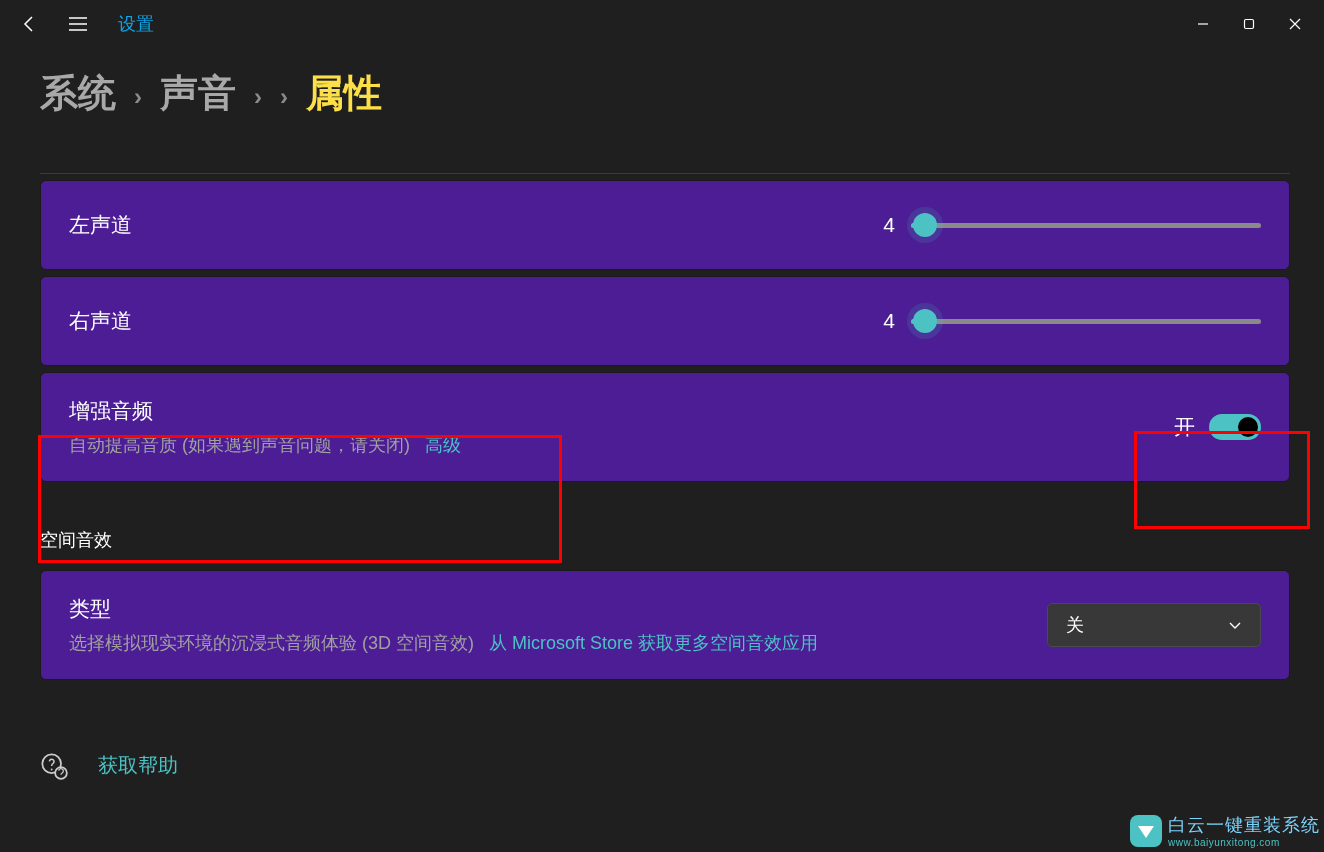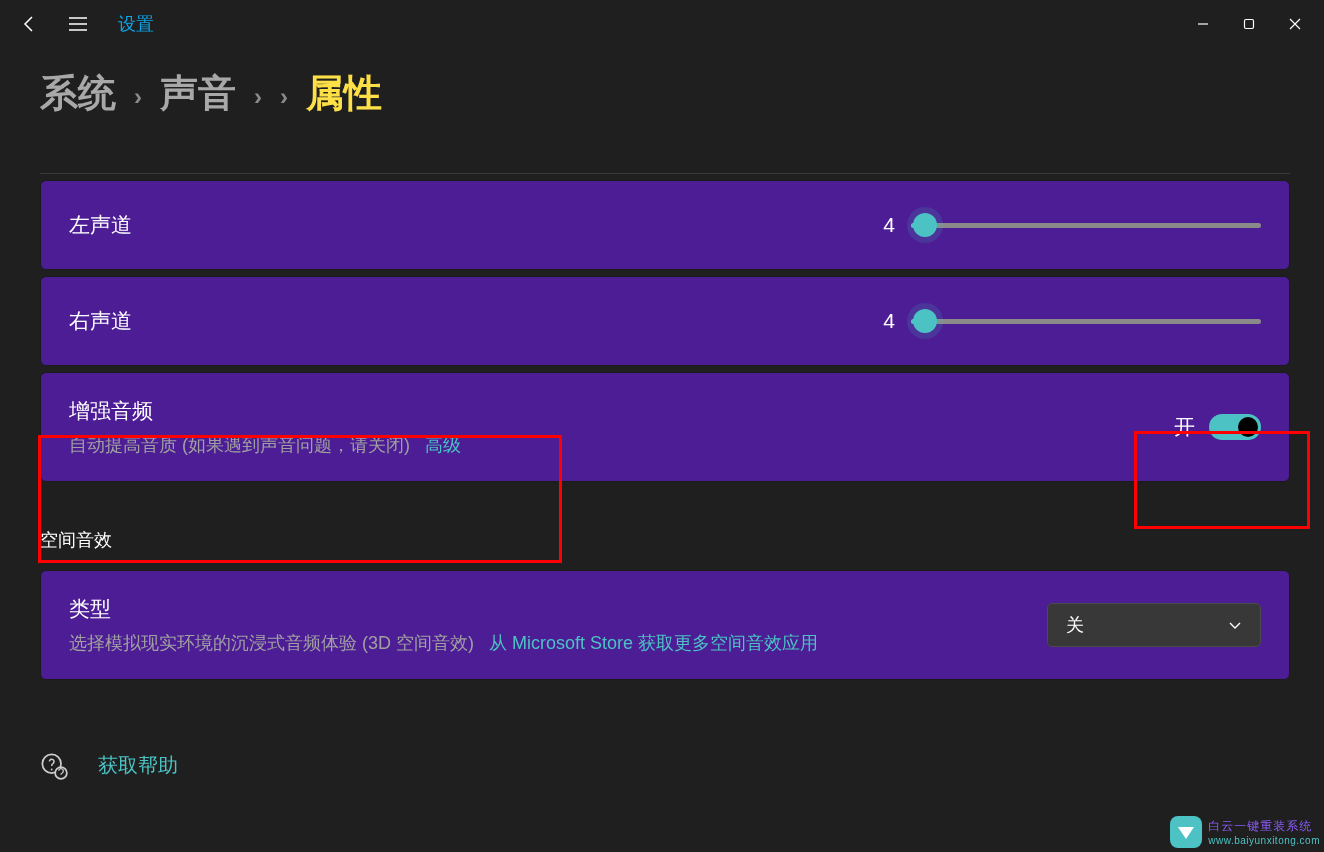--- a/index.html
+++ b/index.html
@@ -227,21 +227,21 @@
   }
   .watermark-logo {
     width: 32px;
     height: 32px;
     background: #4cc2c4;
     border-radius: 8px;
     display: flex;
     align-items: center;
     justify-content: center;
   }
-  .watermark-text .line1 { font-size: 12px; color: #8b5cf6; letter-spacing: 1px; }
+  .watermark-text .line1 { font-size: 18px; color: #7dd3fc; letter-spacing: 1px; }
   .watermark-text .line2 { font-size: 10px; color: #4cc2c4; letter-spacing: 0.5px; }
 </style>
 </head>
 <body>
 
 <div class="titlebar">
   <div class="tb-btn">
     <svg width="20" height="20" viewBox="0 0 20 20">
         <path d="M12 3 L5 10 L12 17" stroke="#fff" stroke-width="1.5" fill="none"></path>
       </svg>

